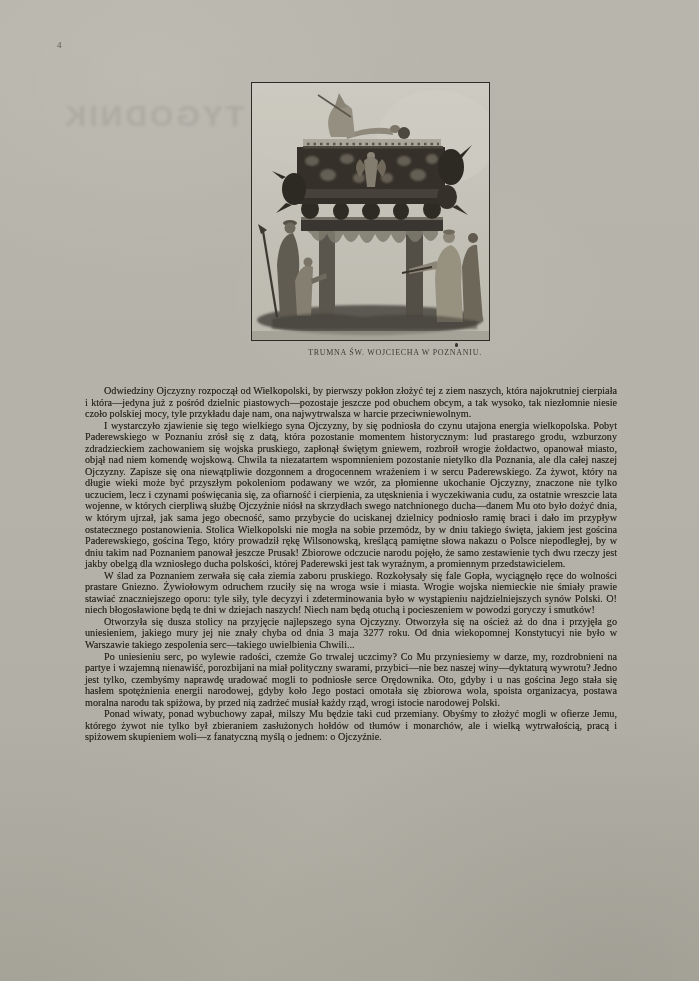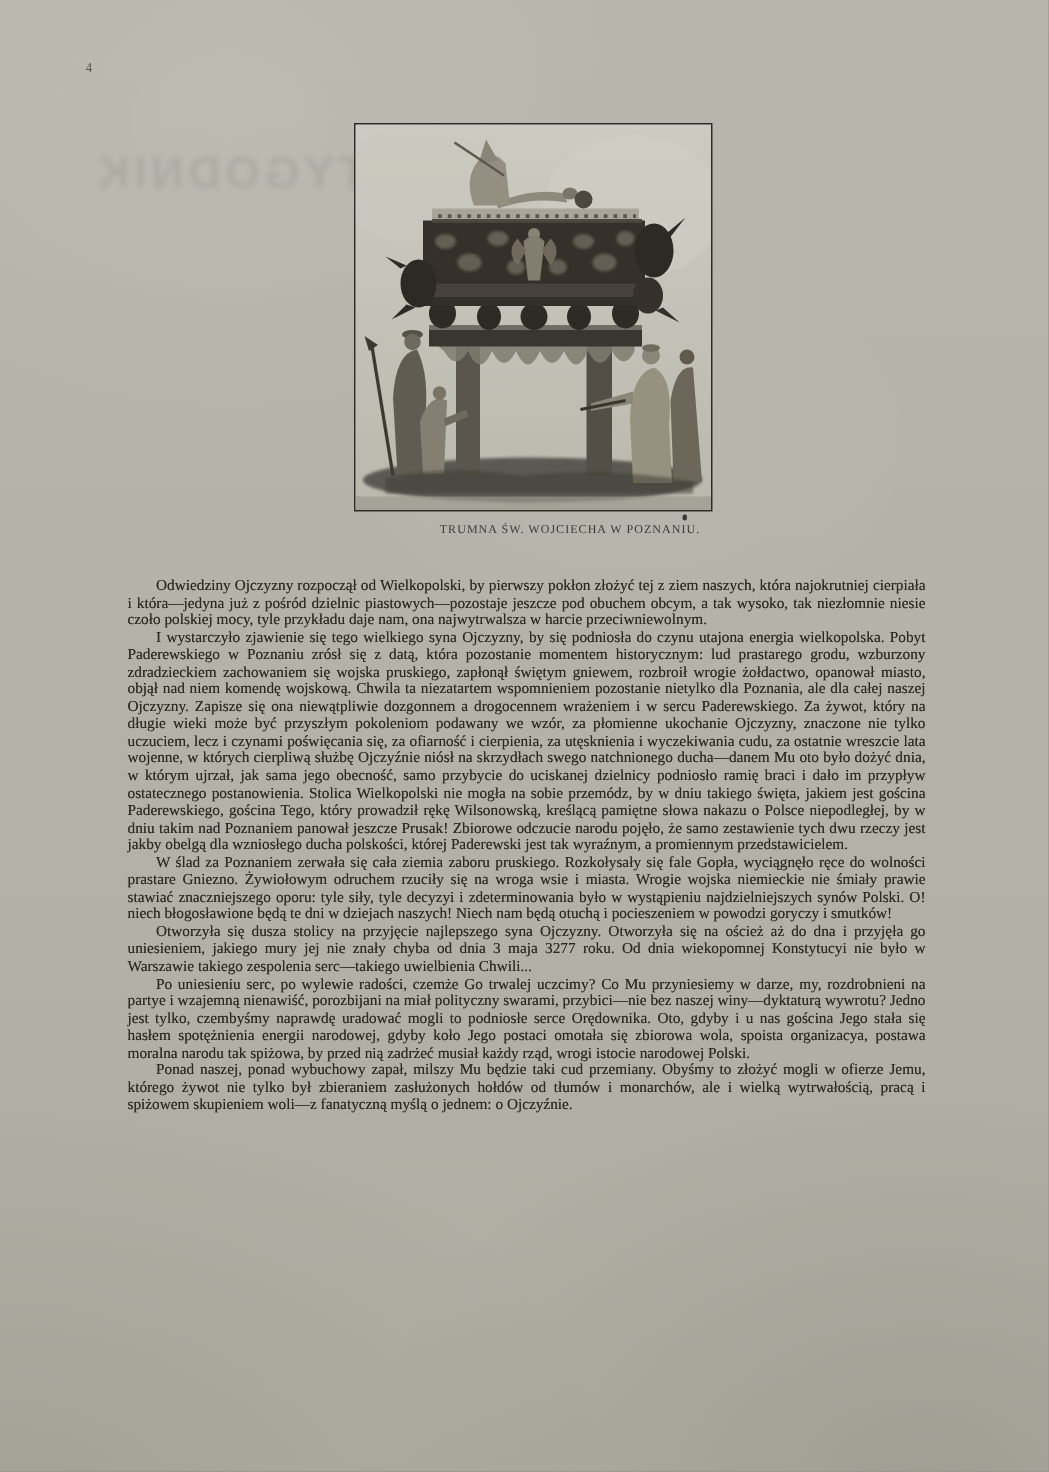--- a/index.html
+++ b/index.html
@@ -17,21 +17,21 @@
   .ghost{
     position:absolute;left:66px;top:96px;width:178px;height:42px;overflow:hidden;
     transform:scaleX(-1);font-family:"Liberation Sans","DejaVu Sans",sans-serif;
     font-weight:bold;font-size:30px;line-height:40px;letter-spacing:3px;white-space:nowrap;
     color:rgba(55,55,48,0.10);filter:blur(1.6px);
   }
   .crease{
     position:absolute;left:520px;top:-30px;width:220px;height:90px;border-radius:50%;
     border-top:2px solid rgba(255,255,255,0.16);transform:rotate(16deg);filter:blur(2.5px);
   }
-  .photo-figure{position:absolute;left:236px;top:82px;margin:0;width:288px;}
+  .photo-figure{position:absolute;left:251px;top:82px;margin:0;width:288px;}
   .photo-frame{
     width:239px;height:259px;border:1px solid #2c2b26;box-sizing:border-box;
     background:#c7c4ba;overflow:hidden;
   }
   .photo-frame svg{display:block;}
   .caption{
     margin-top:7px;text-align:center;font-size:8px;letter-spacing:0.7px;
     color:#3d3b35;white-space:nowrap;
   }
   .speck{position:absolute;left:455px;top:343px;width:3px;height:4px;background:#3a3832;border-radius:40%;}
@@ -168,16 +168,16 @@
   </figure>
 
   <div class="speck"></div>
 
   <main class="body-text">
     <p>Odwiedziny Ojczyzny rozpoczął od Wielkopolski, by pierwszy pokłon złożyć tej z ziem naszych, która najokrutniej cierpiała i która—jedyna już z pośród dzielnic piastowych—pozostaje jeszcze pod obuchem obcym, a tak wysoko, tak niezłomnie niesie czoło polskiej mocy, tyle przykładu daje nam, ona najwytrwalsza w harcie przeciwniewolnym.</p>
     <p>I wystarczyło zjawienie się tego wielkiego syna Ojczyzny, by się podniosła do czynu utajona energia wielkopolska. Pobyt Paderewskiego w Poznaniu zrósł się z datą, która pozostanie momentem historycznym: lud prastarego grodu, wzburzony zdradzieckiem zachowaniem się wojska pruskiego, zapłonął świętym gniewem, rozbroił wrogie żołdactwo, opanował miasto, objął nad niem komendę wojskową. Chwila ta niezatartem wspomnieniem pozostanie nietylko dla Poznania, ale dla całej naszej Ojczyzny. Zapisze się ona niewątpliwie dozgonnem a drogocennem wrażeniem i w sercu Paderewskiego. Za żywot, który na długie wieki może być przyszłym pokoleniom podawany we wzór, za płomienne ukochanie Ojczyzny, znaczone nie tylko uczuciem, lecz i czynami poświęcania się, za ofiarność i cierpienia, za utęsknienia i wyczekiwania cudu, za ostatnie wreszcie lata wojenne, w których cierpliwą służbę Ojczyźnie niósł na skrzydłach swego natchnionego ducha—danem Mu oto było dożyć dnia, w którym ujrzał, jak sama jego obecność, samo przybycie do uciskanej dzielnicy podniosło ramię braci i dało im przypływ ostatecznego postanowienia. Stolica Wielkopolski nie mogła na sobie przemódz, by w dniu takiego święta, jakiem jest gościna Paderewskiego, gościna Tego, który prowadził rękę Wilsonowską, kreślącą pamiętne słowa nakazu o Polsce niepodległej, by w dniu takim nad Poznaniem panował jeszcze Prusak! Zbiorowe odczucie narodu pojęło, że samo zestawienie tych dwu rzeczy jest jakby obelgą dla wzniosłego ducha polskości, której Paderewski jest tak wyraźnym, a promiennym przedstawicielem.</p>
     <p>W ślad za Poznaniem zerwała się cała ziemia zaboru pruskiego. Rozkołysały się fale Gopła, wyciągnęło ręce do wolności prastare Gniezno. Żywiołowym odruchem rzuciły się na wroga wsie i miasta. Wrogie wojska niemieckie nie śmiały prawie stawiać znaczniejszego oporu: tyle siły, tyle decyzyi i zdeterminowania było w wystąpieniu najdzielniejszych synów Polski. O! niech błogosławione będą te dni w dziejach naszych! Niech nam będą otuchą i pocieszeniem w powodzi goryczy i smutków!</p>
     <p>Otworzyła się dusza stolicy na przyjęcie najlepszego syna Ojczyzny. Otworzyła się na oścież aż do dna i przyjęła go uniesieniem, jakiego mury jej nie znały chyba od dnia 3 maja 3277 roku. Od dnia wiekopomnej Konstytucyi nie było w Warszawie takiego zespolenia serc—takiego uwielbienia Chwili...</p>
     <p>Po uniesieniu serc, po wylewie radości, czemże Go trwalej uczcimy? Co Mu przyniesiemy w darze, my, rozdrobnieni na partye i wzajemną nienawiść, porozbijani na miał polityczny swarami, przybici—nie bez naszej winy—dyktaturą wywrotu? Jedno jest tylko, czembyśmy naprawdę uradować mogli to podniosłe serce Orędownika. Oto, gdyby i u nas gościna Jego stała się hasłem spotężnienia energii narodowej, gdyby koło Jego postaci omotała się zbiorowa wola, spoista organizacya, postawa moralna narodu tak spiżowa, by przed nią zadrżeć musiał każdy rząd, wrogi istocie narodowej Polski.</p>
-    <p>Ponad naszej, ponad wybuchowy zapał, milszy Mu będzie taki cud przemiany. Obyśmy to złożyć mogli w ofierze Jemu, którego żywot nie tylko był zbieraniem zasłużonych hołdów od tłumów i monarchów, ale i wielką wytrwałością, pracą i spiżowem skupieniem woli—z fanatyczną myślą o jednem: o Ojczyźnie.</p>
+    <p>Ponad wiwaty, ponad wybuchowy zapał, milszy Mu będzie taki cud przemiany. Obyśmy to złożyć mogli w ofierze Jemu, którego żywot nie tylko był zbieraniem zasłużonych hołdów od tłumów i monarchów, ale i wielką wytrwałością, pracą i spiżowem skupieniem woli—z fanatyczną myślą o jednem: o Ojczyźnie.</p>
   </main>
 
 </div>
 
 </body></html>

